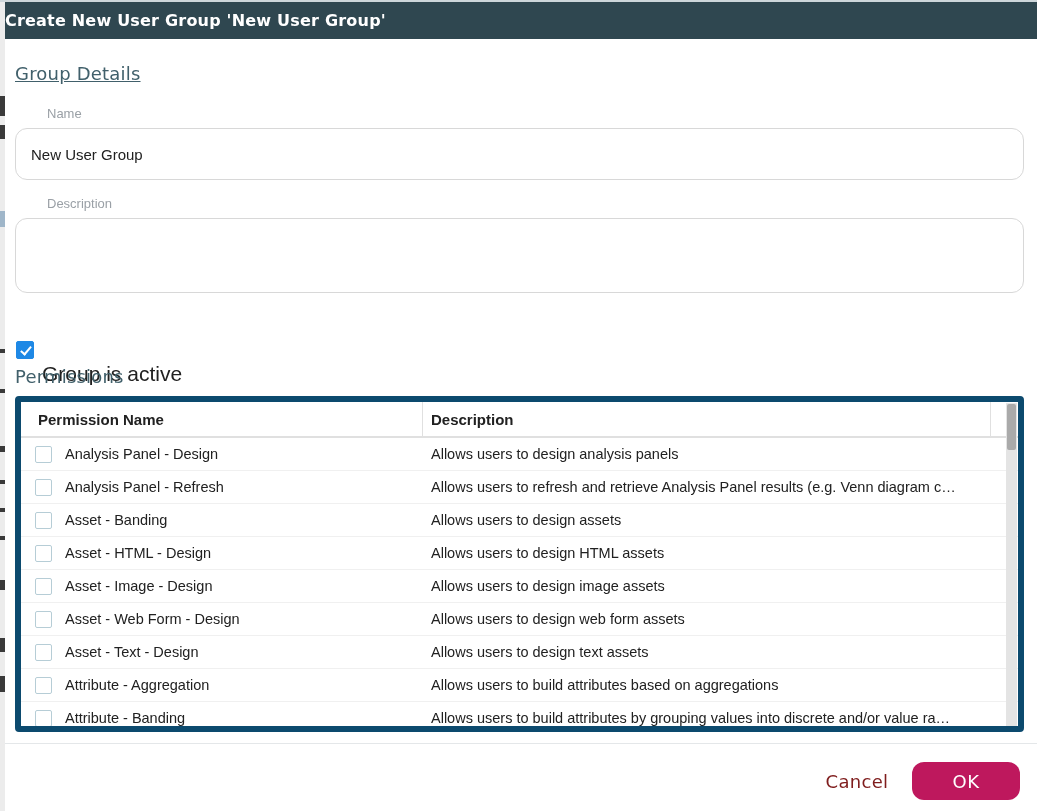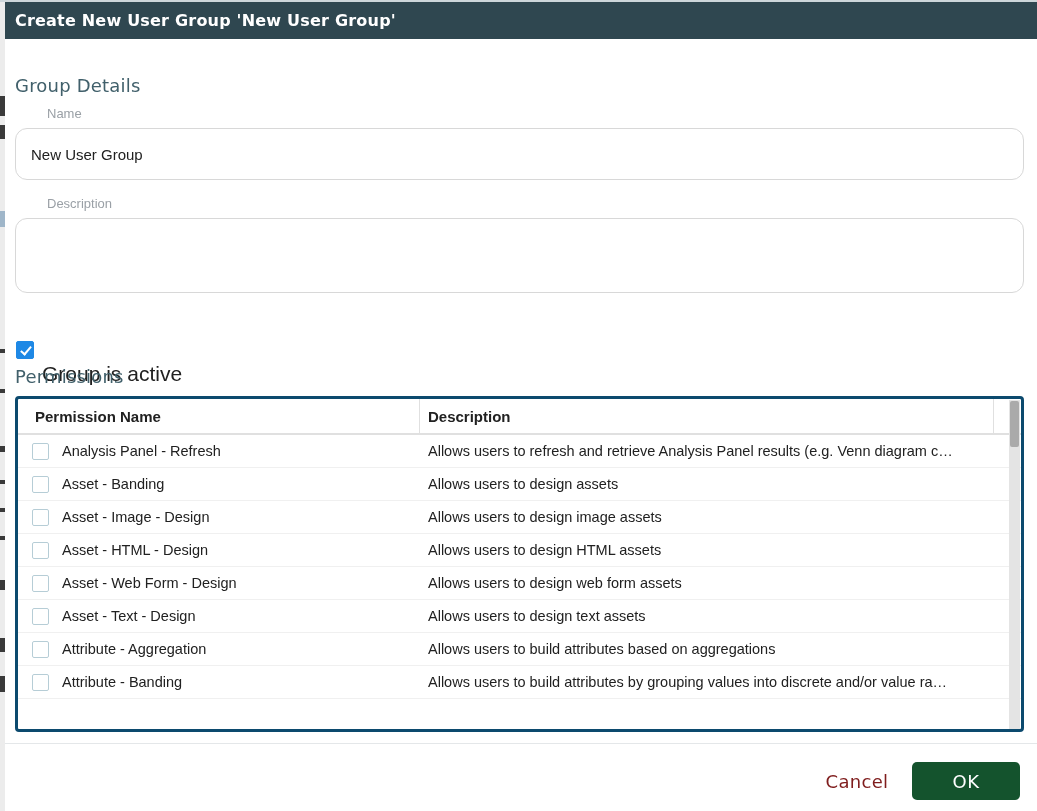--- a/index.html
+++ b/index.html
@@ -9,27 +9,27 @@
   
   .bg-strip { position:absolute; left:0; top:0; width:5px; height:811px; background:#ececec; }
   .bg-frag { position:absolute; left:0; width:5px; height:7px; background:#3a3a3a; }
   .bg-frag.blue { background:#9fb6c9; height:16px; }
   .bg-topline { position:absolute; left:0; top:0; width:1037px; height:2px; background:#cdd6da; }
 
   
   .dialog { position:absolute; left:5px; top:2px; width:1032px; height:809px; background:#fff; }
 
   .dlg-header { position:absolute; left:0; top:0; width:100%; height:37px; background:#2f4750;
-                display:flex; align-items:center; padding-left:10px; }
+                display:flex; align-items:center; }
   .dlg-title { color:#ffffff; font-family:"DejaVu Sans", sans-serif; font-size:16px; font-weight:bold; letter-spacing:.2px; }
 
   .content { position:absolute; left:10px; right:8px; top:37px; }
 
   .section-heading { font-family:"DejaVu Sans", sans-serif; font-size:18px; color:#41606b; letter-spacing:.2px; }
-  .h-groupdetails { position:absolute; top:36px; left:0; }
+  .h-groupdetails { position:absolute; top:24px; left:0;text-decoration:underline; }
   .h-permissions  { position:absolute; top:327px; left:0; }
 
   .field-label { position:absolute; left:1px; font-size:13px; color:#9aa0a6;margin-left:31px; }
   .lbl-name { top:67px; }
   .lbl-desc { top:157px; }
 
   .text-input { position:absolute; left:0; width:1009px; border:1px solid #d8d8d8; border-radius:12px;
                 font-family:"Liberation Sans", sans-serif; font-size:15px; color:#212121;
                 padding:0 15px; outline:none; background:#fff; }
   .inp-name { top:89px; height:52px; }
@@ -40,21 +40,21 @@
         border-radius:2px; background:#fff; flex:none; }
   .cb.checked { background:#1e88e5; border-color:#1e88e5; }
   .cb.checked::after { content:""; position:absolute; left:6px; top:2px; width:4px; height:9px;
         border:solid #fff; border-width:0 2px 2px 0; transform:rotate(40deg); }
 
   .active-row { position:absolute; left:1px; top:275px; display:flex; align-items:center; gap:8px; }
   .active-row .lbl { font-size:21px; color:#212121;margin-top:48px; }
 
   
   .perm-table { position:absolute; left:0; top:357px; width:1009px; height:336px;
-                border:3px solid #0c4a6e; border-radius:4px; background:#fff; overflow:hidden; }
+                border:6px solid #0c4a6e; border-radius:4px; background:#fff; overflow:hidden; }
   .pt-header { display:flex; height:36px; border-bottom:2px solid #e0e0e0; align-items:center; }
   .pt-h-name { width:402px; padding-left:17px; font-size:15px; font-weight:bold; color:#212121;
                border-right:1px solid #e0e0e0; height:100%; display:flex; align-items:center; }
   .pt-h-desc { flex:1; padding-left:8px; font-size:15px; font-weight:bold; color:#212121;
                border-right:1px solid #e0e0e0; height:100%; display:flex; align-items:center; }
   .pt-h-pad  { width:27px; height:100%; }
 
   .pt-body { }
   .pt-row { display:flex; align-items:center; height:33px; border-bottom:1px solid #f0f0f0; }
   .pt-cell-name { width:402px; display:flex; align-items:center; padding-left:14px; gap:13px;
@@ -64,22 +64,22 @@
                   overflow:hidden; white-space:nowrap; }
 
   .scrollbar { position:absolute; right:1px; top:1px; width:11px; height:334px; background:#e4e4e4; }
   .scroll-thumb { position:absolute; left:1px; top:1px; width:9px; height:46px; background:#aaaaaa; border-radius:2px; }
 
   
   .footer-line { position:absolute; left:0; top:741px; width:1037px; height:1px; background:#e4e7e9; }
   .cancel-btn { position:absolute; left:817px; top:760px; width:70px; height:38px; background:transparent;
                 border:none; font-family:"DejaVu Sans", sans-serif; font-size:18px; color:#7f1d1d;
                 letter-spacing:.3px; cursor:pointer; }
-  .ok-btn { position:absolute; left:907px; top:760px; width:108px; height:38px; background:#14532d;
-            border:none; border-radius:5px; font-family:"DejaVu Sans", sans-serif; font-size:18px;
+  .ok-btn { position:absolute; left:907px; top:760px; width:108px; height:38px; background:#be185d;
+            border:none; border-radius:12px; font-family:"DejaVu Sans", sans-serif; font-size:18px;
             color:#ffffff; letter-spacing:.5px; cursor:pointer; }
 </style>
 </head>
 <body>
 
 <div class="bg-strip">
   <div class="bg-frag" style="top:96px;  height:20px;"></div>
   <div class="bg-frag" style="top:125px; height:14px;"></div>
   <div class="bg-frag blue" style="top:211px;"></div>
   <div class="bg-frag" style="top:349px; height:4px;"></div>
@@ -119,47 +119,54 @@
 
     <div class="perm-table">
       <div class="pt-header">
         <div class="pt-h-name">Permission Name</div>
         <div class="pt-h-desc">Description</div>
         <div class="pt-h-pad"></div>
       </div>
 
       <div class="pt-body">
 
+      <div class="pt-row">
+            <div class="pt-cell-name">
+              <span class="cb"></span>
+              <span>Analysis Panel - Design</span>
+            </div>
+            <div class="pt-cell-desc">Allows users to design analysis panels</div>
+          </div>
           <div class="pt-row">
             <div class="pt-cell-name">
               <span class="cb"></span>
               <span>Analysis Panel - Refresh</span>
             </div>
             <div class="pt-cell-desc">Allows users to refresh and retrieve Analysis Panel results (e.g. Venn diagram c…</div>
           </div>
           <div class="pt-row">
             <div class="pt-cell-name">
               <span class="cb"></span>
               <span>Asset - Banding</span>
             </div>
             <div class="pt-cell-desc">Allows users to design assets</div>
           </div>
           <div class="pt-row">
             <div class="pt-cell-name">
               <span class="cb"></span>
+              <span>Asset - HTML - Design</span>
+            </div>
+            <div class="pt-cell-desc">Allows users to design HTML assets</div>
+          </div>
+          <div class="pt-row">
+            <div class="pt-cell-name">
+              <span class="cb"></span>
               <span>Asset - Image - Design</span>
             </div>
             <div class="pt-cell-desc">Allows users to design image assets</div>
-          </div>
-          <div class="pt-row">
-            <div class="pt-cell-name">
-              <span class="cb"></span>
-              <span>Asset - HTML - Design</span>
-            </div>
-            <div class="pt-cell-desc">Allows users to design HTML assets</div>
           </div>
           <div class="pt-row">
             <div class="pt-cell-name">
               <span class="cb"></span>
               <span>Asset - Web Form - Design</span>
             </div>
             <div class="pt-cell-desc">Allows users to design web form assets</div>
           </div>
           <div class="pt-row">
             <div class="pt-cell-name">

